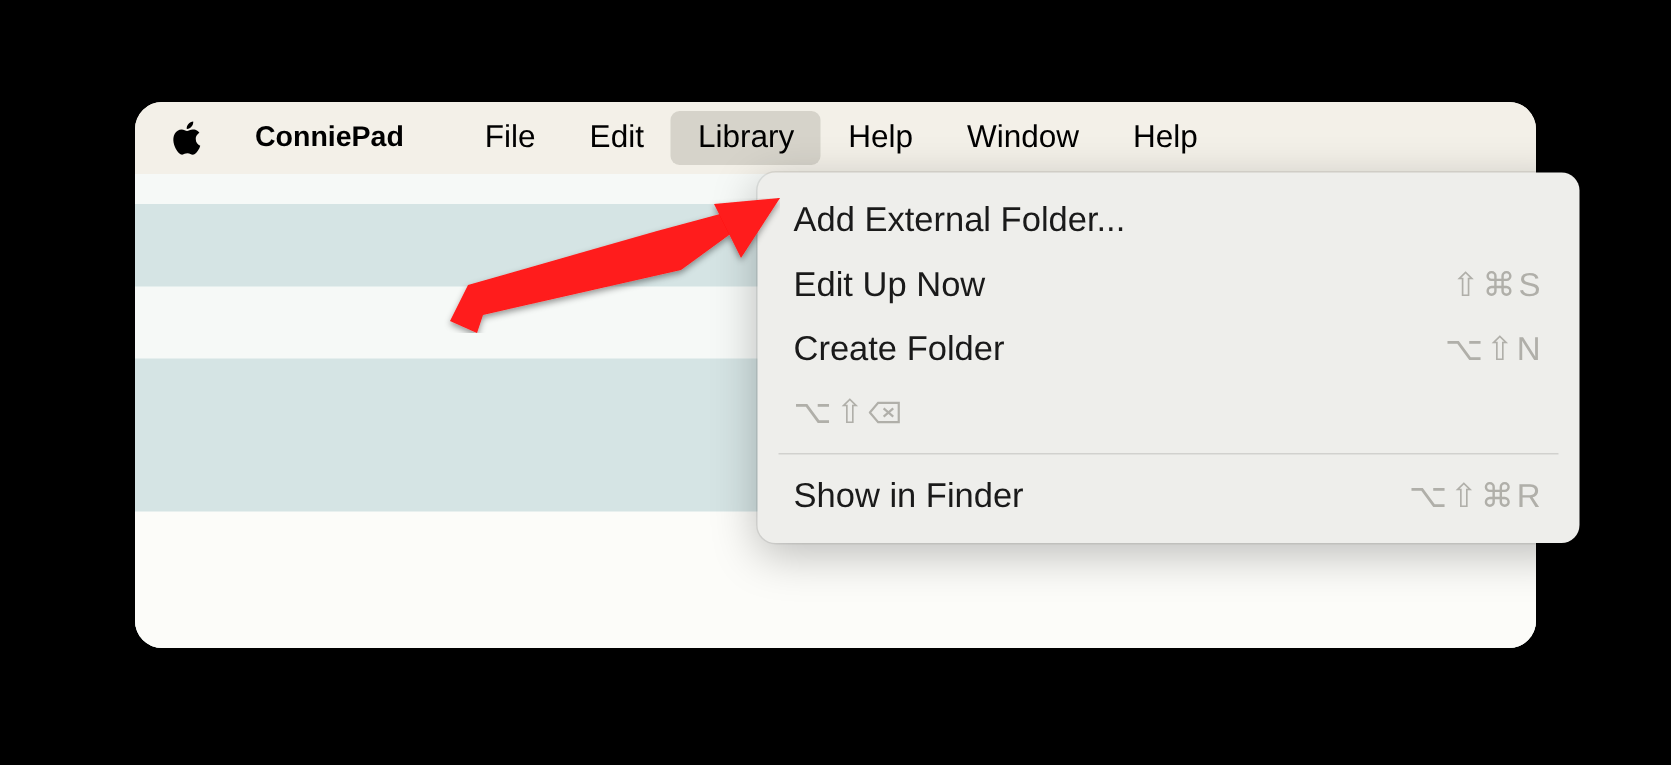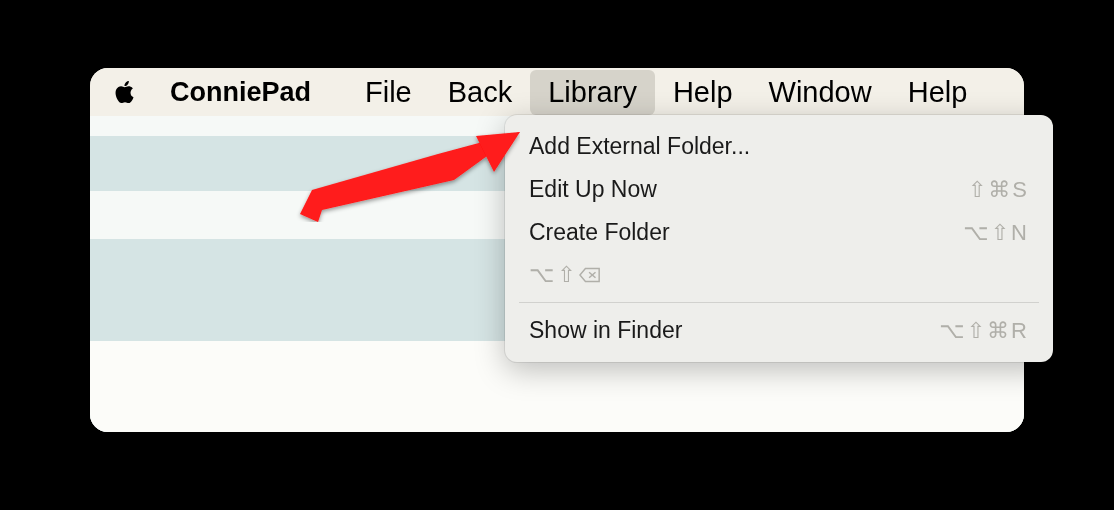--- a/index.html
+++ b/index.html
@@ -46,28 +46,28 @@
       margin-left: 4px;
     }
     
     .apple-logo svg {
       width: 100%;
       height: 100%;
     }
     
     .app-name {
       font-weight: 700;
-      font-size: 27px;
+      font-size: 19px;
       color: #000;
       margin-right: 28px;
       padding: 6px 8px;
     }
     
     .menu-item {
-      font-size: 29px;
+      font-size: 21px;
       color: #000;
       padding: 6px 18px;
       cursor: default;
       border-radius: 6px;
     }
     
     .menu-item.active {
       background: #d6d3ca;
     }
     
@@ -175,21 +175,21 @@
 <div class="window">
 
   <div class="menubar">
     <div class="apple-logo">
       <svg viewBox="0 0 20 24" fill="#000">
         <path d="M16.5 12.7c0-2.8 2.3-4.1 2.4-4.2-1.3-1.9-3.3-2.2-4-2.2-1.7-.2-3.3 1-4.2 1-.8 0-2.2-1-3.6-1-1.9 0-3.6 1.1-4.6 2.8-2 3.4-.5 8.4 1.4 11.2.9 1.3 2 2.8 3.5 2.8 1.4-.1 1.9-.9 3.6-.9s2.2.9 3.6.9c1.5 0 2.5-1.4 3.4-2.7.7-1 1.2-2.1 1.5-3.2-1.6-.6-3-2.2-3-4.5zm-2.8-8.3c.8-.9 1.3-2.2 1.1-3.4-1.1 0-2.4.7-3.2 1.7-.7.8-1.3 2.1-1.1 3.3 1.2.1 2.5-.6 3.2-1.6z"></path>
       </svg>
     </div>
     <div class="app-name">ConniePad</div>
     <div class="menu-item">File</div>
-    <div class="menu-item">Back</div>
+    <div class="menu-item">Edit</div>
     <div class="menu-item active">Library</div>
     <div class="menu-item">Help</div>
     <div class="menu-item">Window</div>
     <div class="menu-item">Help</div>
   </div>
 
   <div class="content-area">
     <div class="content-stripe stripe1"></div>
     <div class="content-stripe stripe2"></div>
     <div class="content-stripe stripe3"></div>

